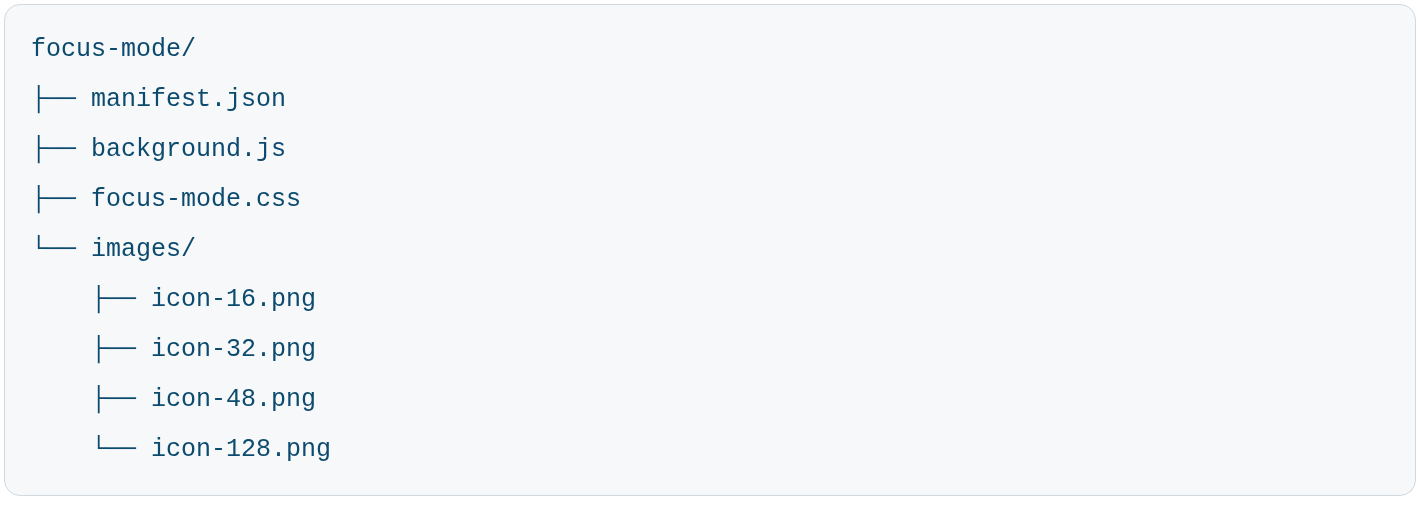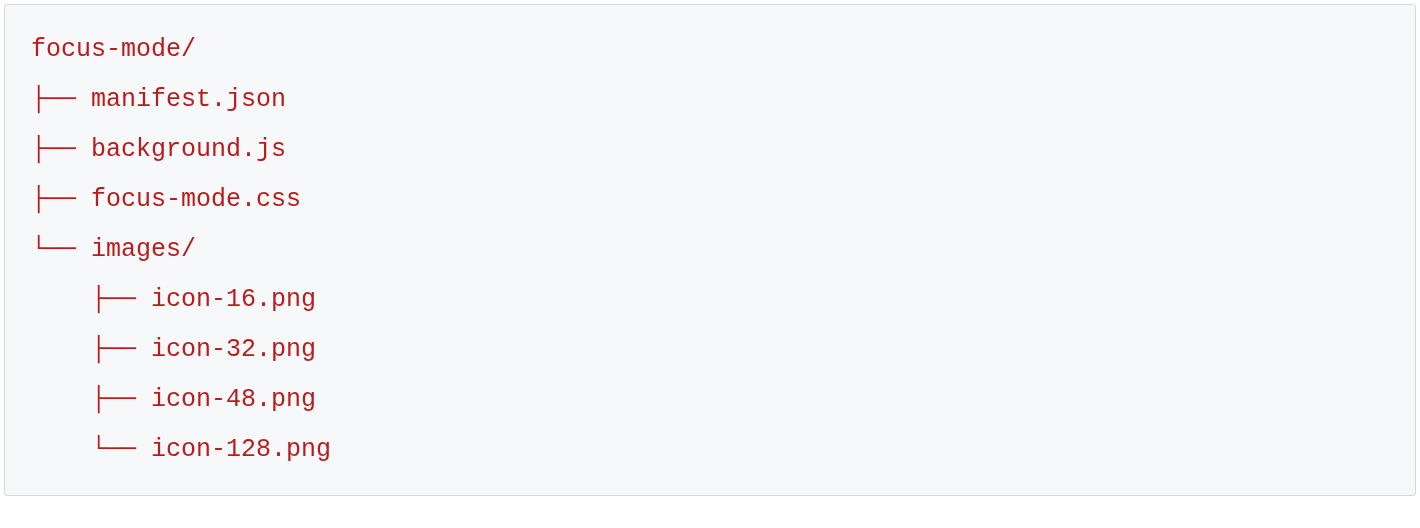--- a/index.html
+++ b/index.html
@@ -8,25 +8,25 @@
       box-sizing: border-box;
     }
     body {
       background: #ffffff;
       padding: 4px;
       font-family: ui-monospace, SFMono-Regular, "SF Mono", Menlo, Consolas, "Liberation Mono", monospace;
     }
     .code-block {
       background: #f6f8fa;
       border: 1px solid #d1d9e0;
-      border-radius: 3px;
+      border-radius: 16px;
       padding: 20px 26px;
       font-size: 25px;
       line-height: 2.0;
-      color: #b91c1c;
+      color: #0c4a6e;
       white-space: pre;
       overflow-x: auto;
     }
     .tree-line {
       display: block;
     }
   </style>
 </head>
 <body>
 

